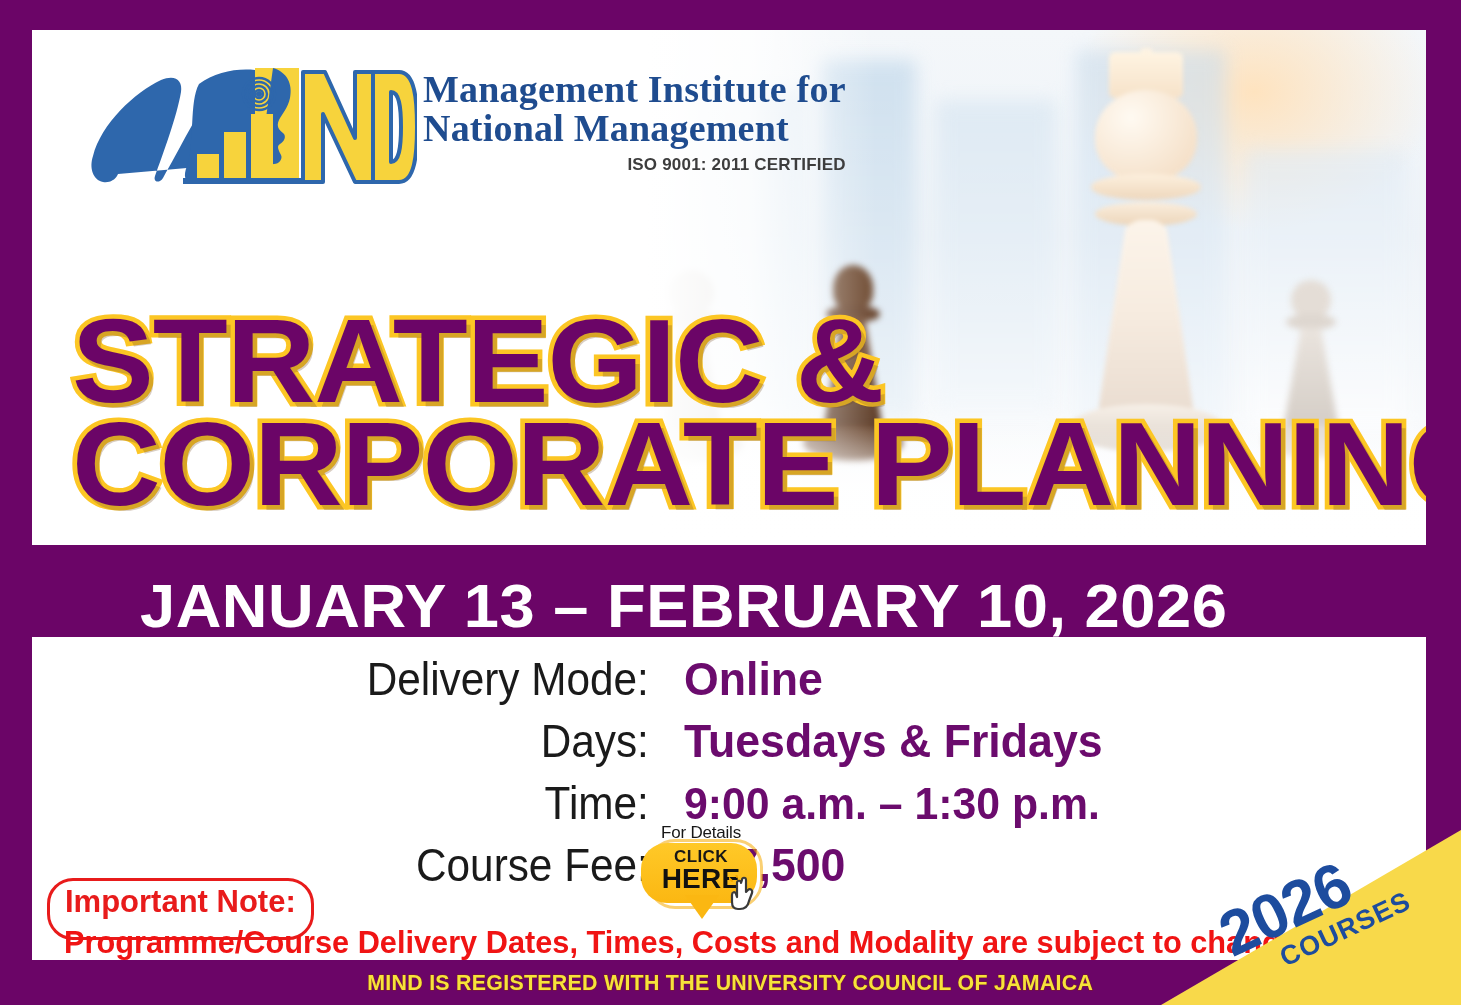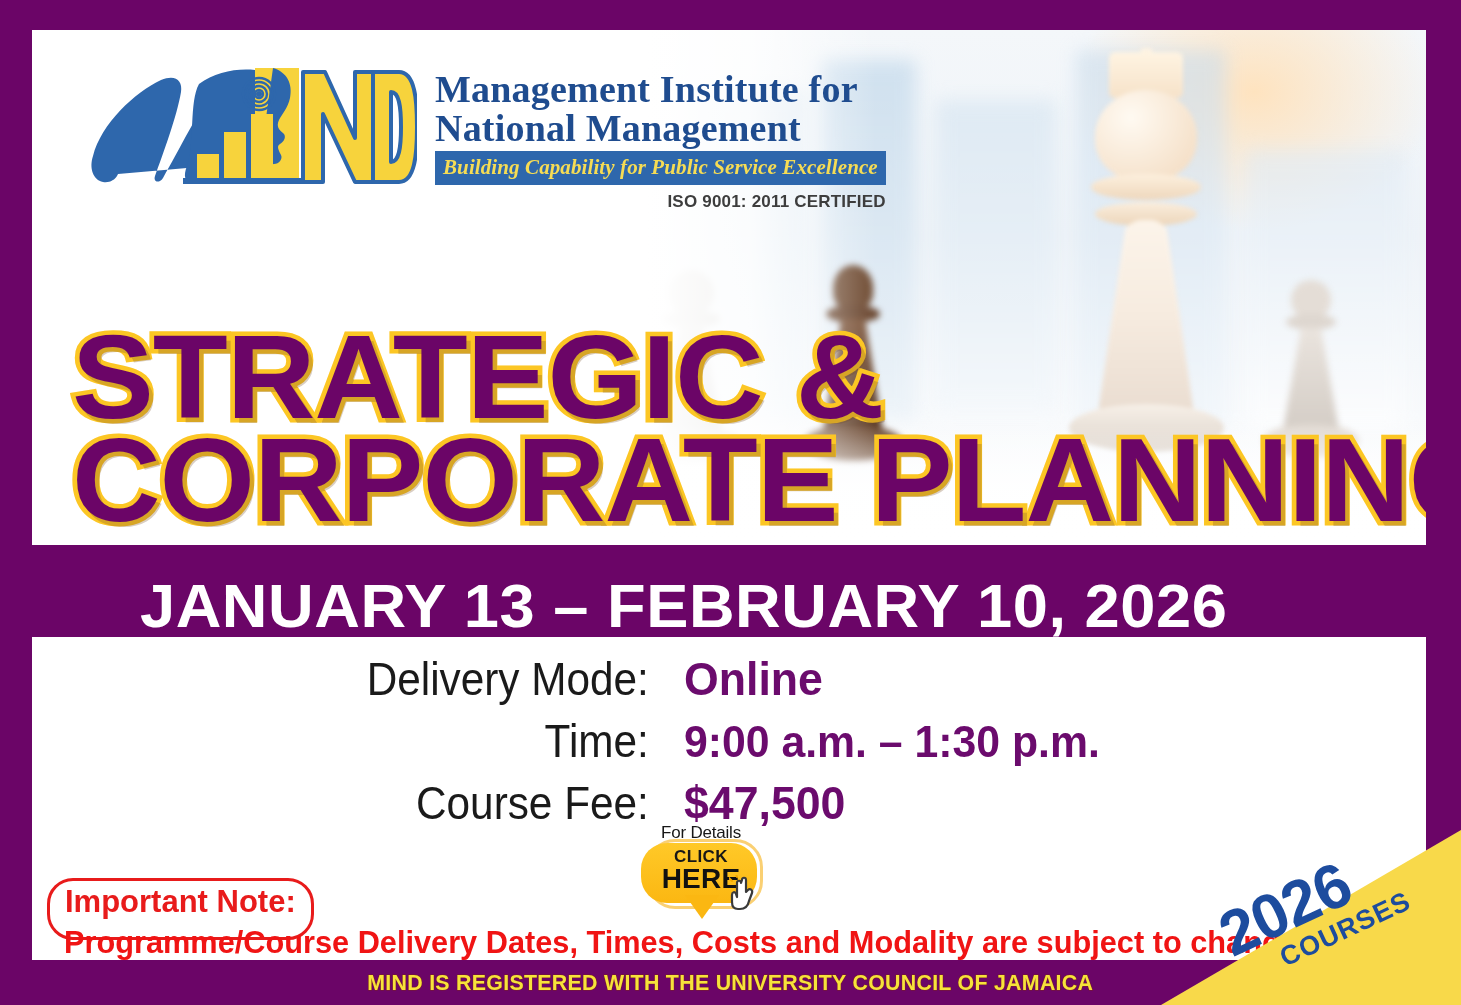--- a/index.html
+++ b/index.html
@@ -84,21 +84,21 @@
   .pw3 .p-base{top:144px;width:96px;height:34px;background:#e2dbd4;}
 
   .board-glow{position:absolute;left:0;right:0;bottom:0;height:120px;
     background:linear-gradient(180deg,rgba(255,255,255,0) 0%,rgba(255,255,255,.85) 55%,#ffffff 100%);}
   .chess-fade-left{position:absolute;left:0;top:0;width:230px;height:100%;
     background:linear-gradient(90deg,#ffffff 0%,rgba(255,255,255,.85) 45%,rgba(255,255,255,0) 100%);}
 
   
   .logo-wrap{position:absolute;left:55px;top:28px;display:flex;align-items:flex-start;}
   .logo-mark{width:330px;height:165px;flex:none;}
-  .logo-text{margin-left:18px;padding-top:12px;}
+  .logo-text{margin-left:6px;padding-top:12px;}
   .logo-l1,.logo-l2{
     font-family:"Liberation Serif",serif;font-weight:bold;
     color:#1F4C8F;font-size:38px;line-height:39px;letter-spacing:.2px;white-space:nowrap;
   }
   .logo-agency{
     font-family:"Liberation Sans",sans-serif;color:#2a5a97;
     font-size:15.5px;line-height:20px;margin-top:5px;white-space:nowrap;
   }
   .logo-banner{
     margin-top:3px;background:#2E67AC;padding:4px 8px 5px 8px;display:inline-block;
@@ -107,21 +107,21 @@
     font-family:"Liberation Serif",serif;font-style:italic;font-weight:bold;
     color:#F6DC54;font-size:21px;letter-spacing:.1px;white-space:nowrap;
   }
   .logo-iso{
     text-align:right;margin-top:7px;color:#3d3d3d;font-weight:bold;
     font-size:17px;letter-spacing:.2px;white-space:nowrap;
   }
 
   
   .course-title{
-    position:absolute;left:40px;top:296px;width:1300px;z-index:5;
+    position:absolute;left:40px;top:280px;width:1300px;z-index:5;
   }
   .course-title .tline{
     font-family:"Liberation Sans",sans-serif;
     font-weight:bold;font-size:118px;line-height:103px;
     color:#6B0567;
     letter-spacing:-1px;
     -webkit-text-stroke:9px #FCC624;
     paint-order:stroke fill;
     text-shadow:4px 5px 0 rgba(120,80,40,.28);
     white-space:nowrap;
@@ -356,23 +356,20 @@
 
         <path d="M286 14 L312 14 C328 14 330 42 330 69 C330 96 328 124 312 124 L286 124 Z
                  M304 34 L304 104 C312 104 314 90 314 69 C314 48 312 34 304 34 Z" fill="#F7D33C" stroke="#2E67AC" stroke-width="4" stroke-linejoin="round"></path>
 
         <rect x="96" y="120" width="120" height="6" fill="#2E67AC"></rect>
       </svg>
 
       <div class="logo-text">
         <div class="logo-l1">Management Institute for</div>
         <div class="logo-l2">National Management</div>
-        <div class="logo-banner">
-          <span>Building Capability for Public Service Excellence</span>
-        </div>
         <div class="logo-iso">ISO 9001: 2011 CERTIFIED</div>
       </div>
     </div>
 
     <div class="course-title">
       <div class="tline">STRATEGIC &amp;</div>
       <div class="tline">CORPORATE PLANNING</div>
     </div>
   </div>
 
@@ -380,20 +377,24 @@
     <div class="dtext">JANUARY 13 – FEBRUARY 10, 2026</div>
   </div>
 
   <div class="details">
 
 
     <div class="info-table">
       <div class="info-row">
         <div class="info-label">Delivery Mode:</div>
         <div class="info-value">Online</div>
+      </div>
+      <div class="info-row">
+        <div class="info-label">Days:</div>
+        <div class="info-value">Tuesdays &amp; Fridays</div>
       </div>
       <div class="info-row">
         <div class="info-label">Time:</div>
         <div class="info-value small">9:00 a.m. – 1:30 p.m.</div>
       </div>
       <div class="info-row">
         <div class="info-label">Course Fee:</div>
         <div class="info-value">$47,500</div>
       </div>
     </div>

